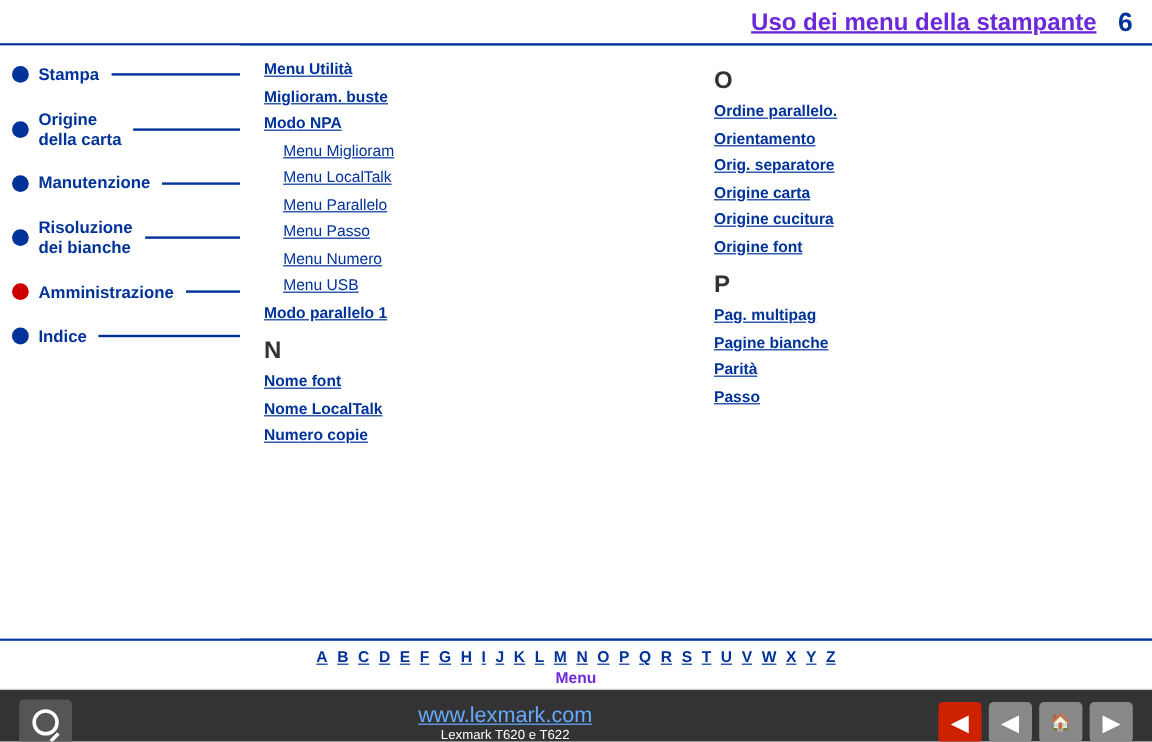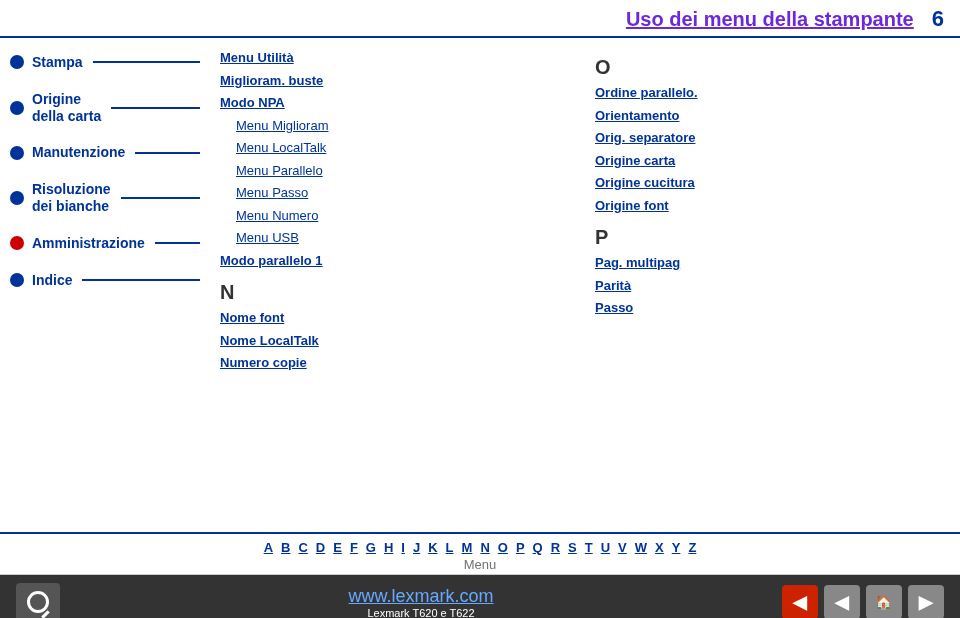--- a/index.html
+++ b/index.html
@@ -142,22 +142,22 @@
     .alpha-letter {
       font-size: 13px;
       color: #003399;
       text-decoration: underline;
       cursor: pointer;
       padding: 0 3px;
       font-weight: bold;
     }
     .alpha-menu-label {
       font-size: 13px;
-      color: #737373;
-      font-weight: normal;
+      color: #6d28d9;
+      font-weight: bold;
       text-align: center;
       margin-top: 2px;
     }
 
     
     .footer {
       background: #333;
       height: 54px;
       display: flex;
       align-items: center;
@@ -306,20 +306,21 @@
     <div class="col" id="col2-container">
         <div class="menu-section-letter">O</div>
         <div class="menu-item bold">Ordine parallelo.</div>
         <div class="menu-item bold">Orientamento</div>
         <div class="menu-item bold">Orig. separatore</div>
         <div class="menu-item bold">Origine carta</div>
         <div class="menu-item bold">Origine cucitura</div>
         <div class="menu-item bold">Origine font</div>
         <div class="menu-section-letter">P</div>
         <div class="menu-item bold">Pag. multipag</div>
+        <div class="menu-item bold">Pagine bianche</div>
         <div class="menu-item bold">Parità</div>
         <div class="menu-item bold">Passo</div>
       </div>
   </div>
 </div>
 
 <div class="alphabet-bar">
   <div class="alphabet-letters" id="alpha-container">
       <span class="alpha-letter">A</span>
       <span class="alpha-letter">B</span>

